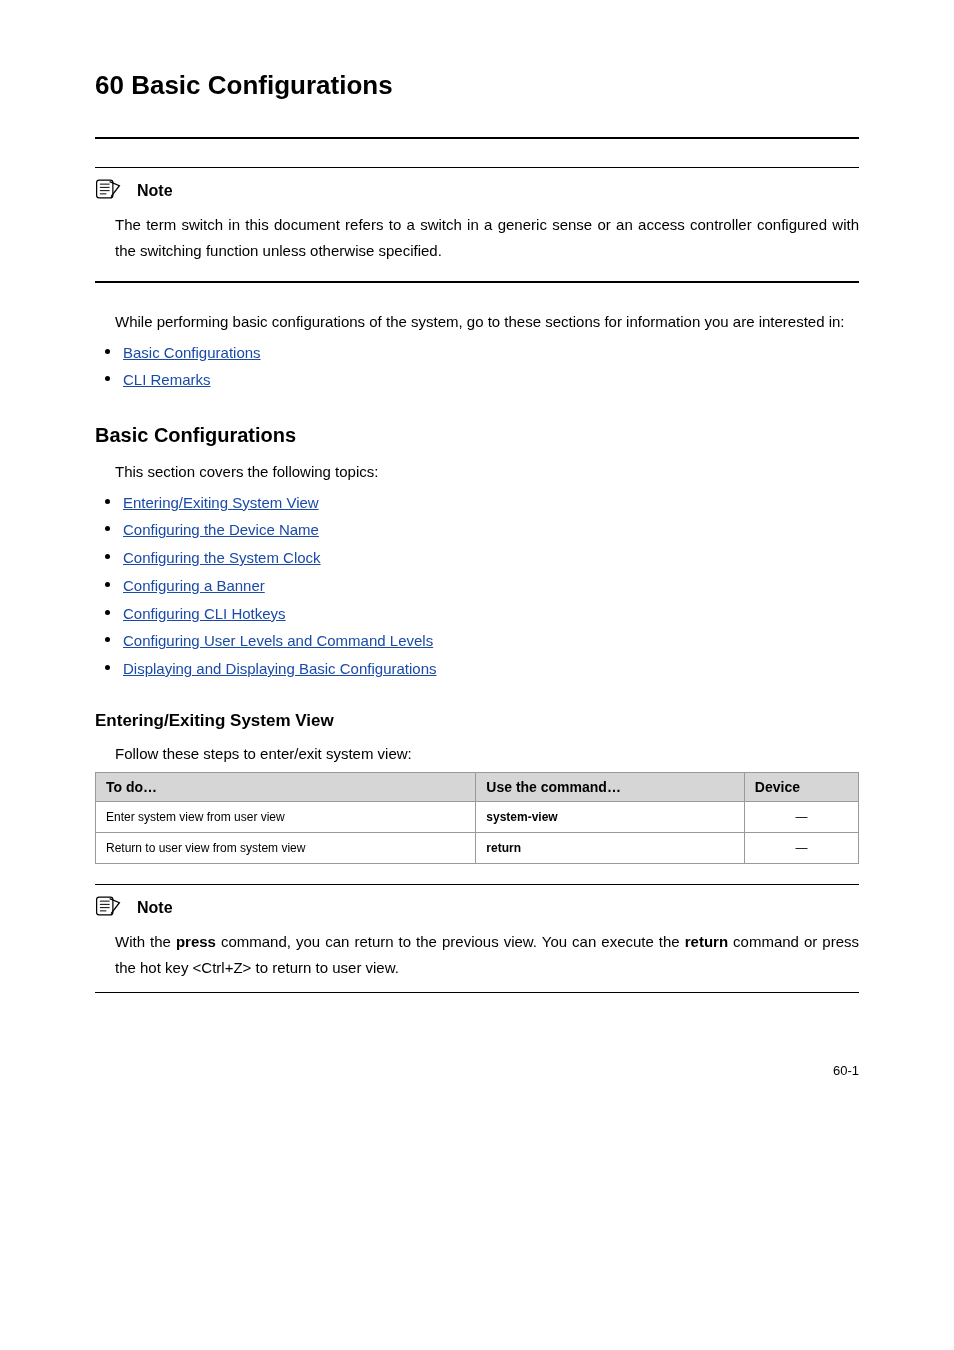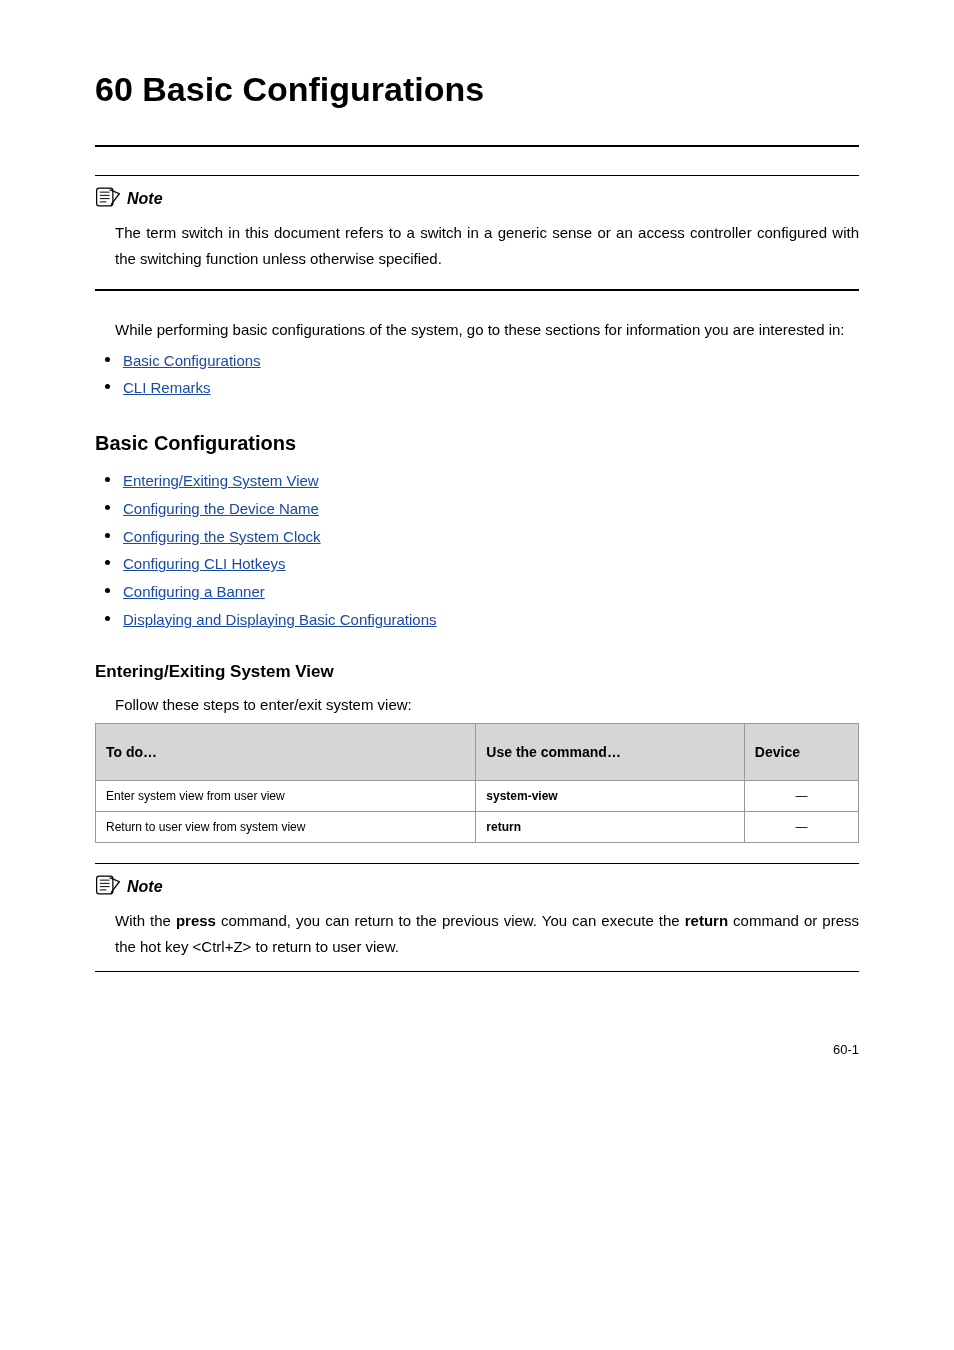--- a/index.html
+++ b/index.html
@@ -1,34 +1,34 @@
 <!DOCTYPE html>
 <html><head>
 <meta charset="utf-8">
 <style>
   * { box-sizing: border-box; margin: 0; padding: 0; }
   html, body { width: 954px; background: #ffffff; font-family: Arial, Helvetica, sans-serif; color: #000; }
   .page { width: 954px; padding: 70px 95px 40px 95px; }
-  .chapter-heading { font-size: 34px; font-weight: bold; margin-bottom: 36px; }
+  .chapter-heading { font-size: 26px; font-weight: bold; margin-bottom: 36px; }
   .rule-dark { border: 0; border-top: 2px solid #000; margin: 0; }
   .rule-thin { border: 0; border-top: 1px solid #000; margin: 0; }
   .callout-spacer { height: 28px; }
-  .callout-label { display: flex; align-items: center; gap: 6px; margin: 10px 0 8px 0; font-style: italic; }
+  .callout-label { display: flex; align-items: center; gap: 16px; margin: 10px 0 8px 0; }
   .callout-label .txt { font-weight: bold; font-size: 16px; }
   .note-icon-svg { width: 26px; height: 22px; }
   .body-text { font-size: 15px; line-height: 1.7; text-align: justify; margin-left: 20px; }
   .justify { text-align: justify; }
   ul.bullets { list-style: none; padding: 0; margin: 4px 0 0 0; }
   ul.bullets li { position: relative; padding-left: 28px; font-size: 15px; line-height: 1.85; }
   ul.bullets li::before { content: ""; position: absolute; left: 10px; top: 10px; width: 5px; height: 5px; background: #000; border-radius: 50%; }
   a.link { color: #1a4aa8; text-decoration: underline; }
   h2.section-h { font-size: 20px; font-weight: bold; margin: 30px 0 12px 0; }
   h3.sub-h { font-size: 17px; font-weight: bold; margin: 28px 0 10px 0; }
   table.cmd-table { width: 100%; border-collapse: collapse; margin-top: 6px; }
-  table.cmd-table th { background: #d6d6d6; font-weight: bold; font-size: 14px; text-align: left; padding: 20px 10px; border: 1px solid #999; }
+  table.cmd-table th { background: #d6d6d6; font-weight: bold; font-size: 14px; text-align: left; padding: 6px 10px; border: 1px solid #999; }
   table.cmd-table td { font-size: 12px; padding: 8px 10px; border: 1px solid #999; vertical-align: middle; }
   .center-cell { text-align: center; }
   .cmd-mono { font-weight: bold; }
   .page-num { text-align: right; font-size: 13px; margin-top: 70px; }
   .after-first-callout { height: 18px; }
   .pre-second-callout-gap { height: 20px; }
 </style>
 </head>
 <body>
 <div class="page">
@@ -64,27 +64,29 @@
 <div style="height:26px;"></div>
 
 <p class="body-text justify">While performing basic configurations of the system, go to these sections for information you are interested in:</p>
 
 <ul class="bullets">
   <li><a class="link" href="#">Basic Configurations</a></li>
   <li><a class="link" href="#">CLI Remarks</a></li>
 </ul>
 
 <h2 class="section-h">Basic Configurations</h2>
+<p class="body-text">This section covers the following topics:</p>
 
 <ul class="bullets">
   <li><a class="link" href="#">Entering/Exiting System View</a></li>
   <li><a class="link" href="#">Configuring the Device Name</a></li>
   <li><a class="link" href="#">Configuring the System Clock</a></li>
+  <li><a class="link" href="#">Configuring a Banner</a></li>
   <li><a class="link" href="#">Configuring CLI Hotkeys</a></li>
-  <li><a class="link" href="#">Configuring a Banner</a></li>
+  <li><a class="link" href="#">Configuring User Levels and Command Levels</a></li>
   <li><a class="link" href="#">Displaying and Displaying Basic Configurations</a></li>
 </ul>
 
 <h3 class="sub-h">Entering/Exiting System View</h3>
 <p class="body-text">Follow these steps to enter/exit system view:</p>
 
 <table class="cmd-table">
   <thead>
     <tr>
       <th>To do…</th>

